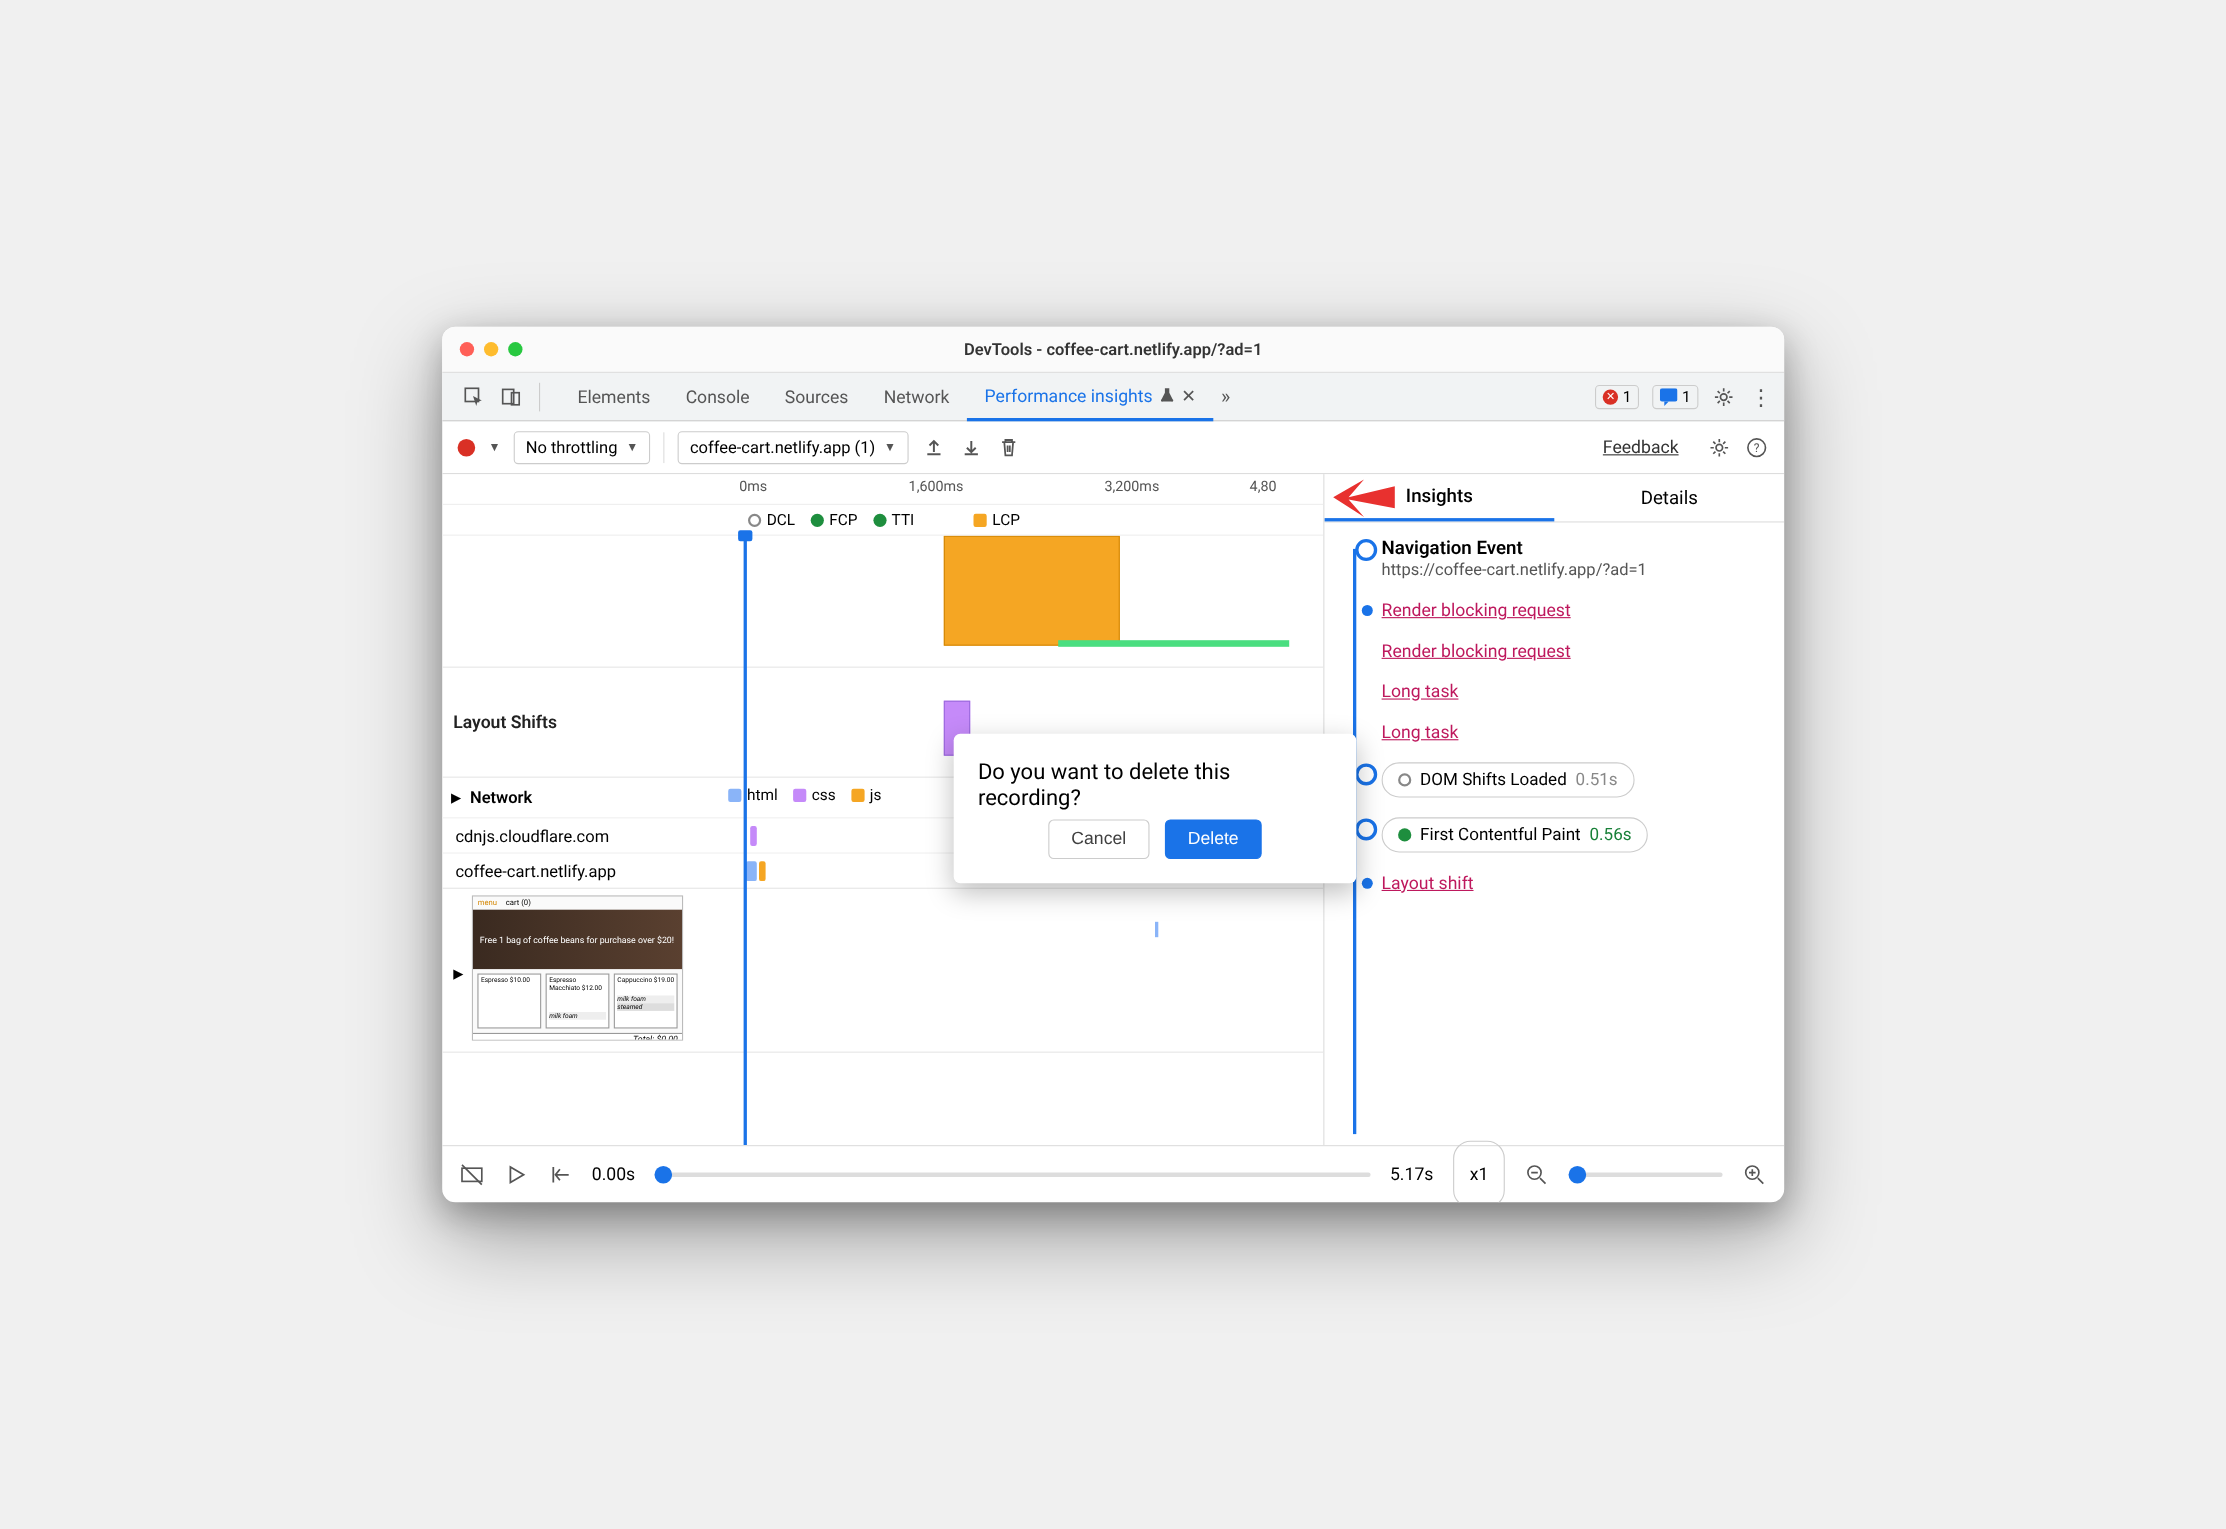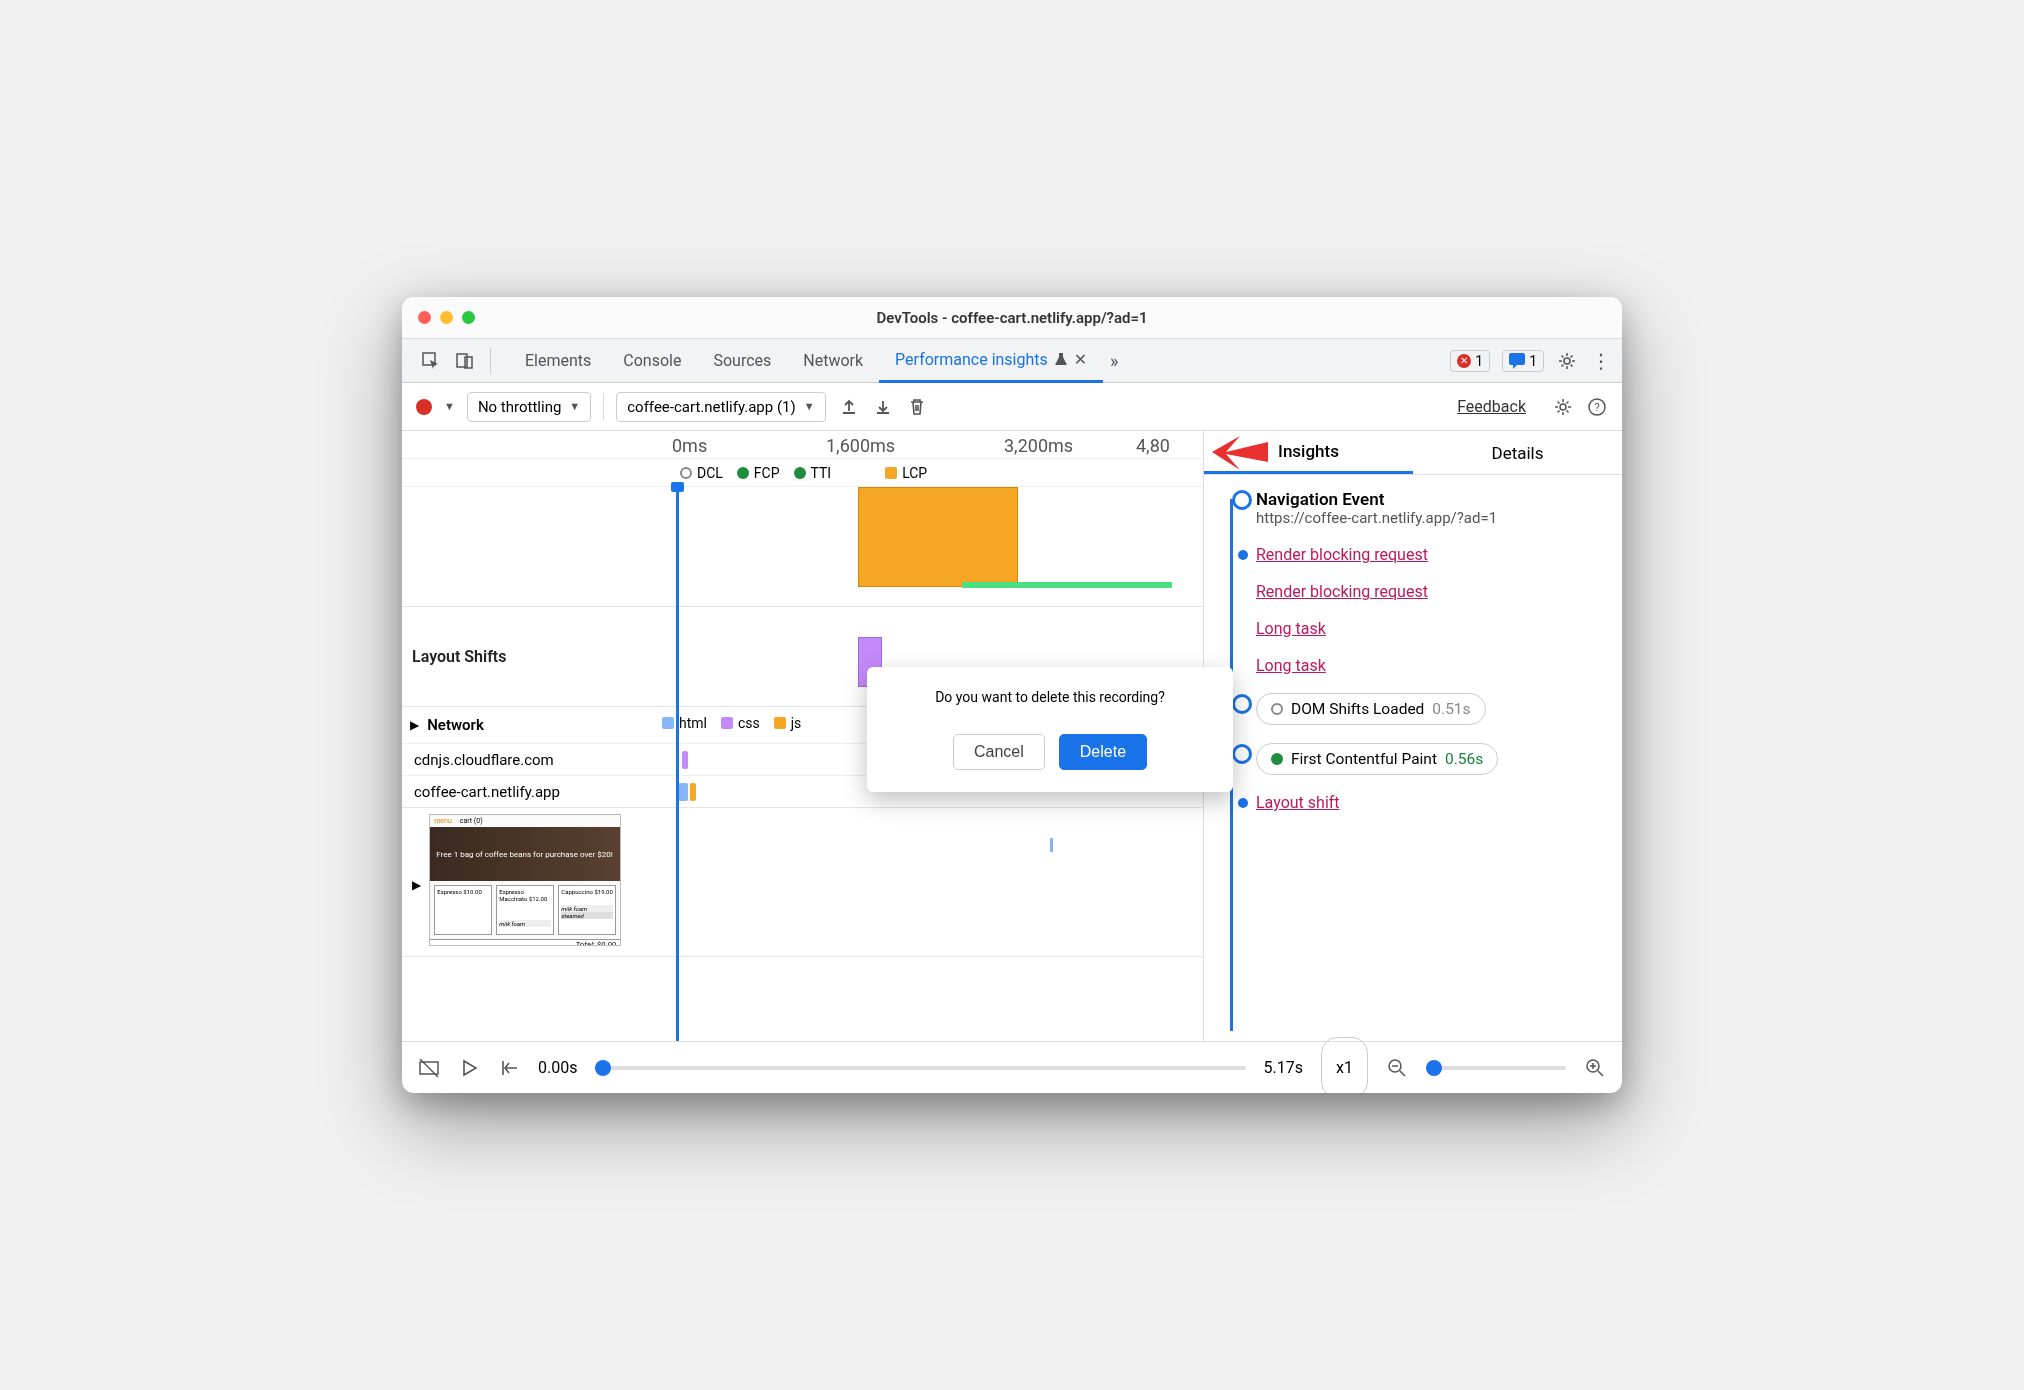--- a/index.html
+++ b/index.html
@@ -70,21 +70,21 @@
   left: 808px; top: 135px;
   color: #e8312f;
   z-index: 4;
   pointer-events: none;
 }
 
 .main { display: flex; height: 610px; }
 .left-pane { flex: 1; border-right: 1px solid #ddd; display: flex; flex-direction: column; overflow: hidden; position: relative; }
 .right-pane { width: 418px; display: flex; flex-direction: column; }
 
-.timeline-ruler { height: 28px; border-bottom: 1px solid #eee; position: relative; font-size: 18px; color: #555; }
+.timeline-ruler { height: 28px; border-bottom: 1px solid #eee; position: relative; font-size: 13px; color: #555; }
 .timeline-ruler span { position: absolute; top: 4px; }
 .markers-row { height: 28px; border-bottom: 1px solid #eee; display: flex; align-items: center; padding-left: 278px; gap: 14px; font-size: 14px; }
 .marker { display: flex; align-items: center; gap: 5px; }
 .mk-circle { width: 12px; height: 12px; border-radius: 50%; border: 2px solid #888; }
 .mk-dot { width: 12px; height: 12px; border-radius: 50%; }
 
 .timeline-body { flex: 1; position: relative; }
 .playhead { position: absolute; left: 274px; top: 0; bottom: 0; width: 3px; background: #1a73e8; z-index: 2; }
 .playhead::before { content: ''; position: absolute; top: -5px; left: -5px; width: 13px; height: 10px; background: #1a73e8; border-radius: 2px; }
 
@@ -132,21 +132,21 @@
 .dialog {
   position: absolute;
   left: 465px; top: 370px;
   width: 366px;
   background: #fff;
   border-radius: 6px;
   box-shadow: 0 8px 24px rgba(0,0,0,0.25);
   padding: 22px;
   z-index: 10;
 }
-.dialog-msg { font-size: 14px; text-align: center; margin-bottom: 29px; }
+.dialog-msg { font-size: 20px; text-align: left; margin-bottom: 8px; }
 .dialog-btns { display: flex; justify-content: center; gap: 14px; }
 .btn { padding: 8px 20px; border-radius: 5px; font-size: 16px; cursor: pointer; border: 1px solid #ccc; background: #fff; }
 .btn-cancel { color: #404040; }
 .btn-delete { background: #1a73e8; color: #fff; border-color: #1a73e8; }
 
 svg { display: block; }
 .chev { font-size: 11px; color: #555; }
 </style>
 </head>
 <body>

